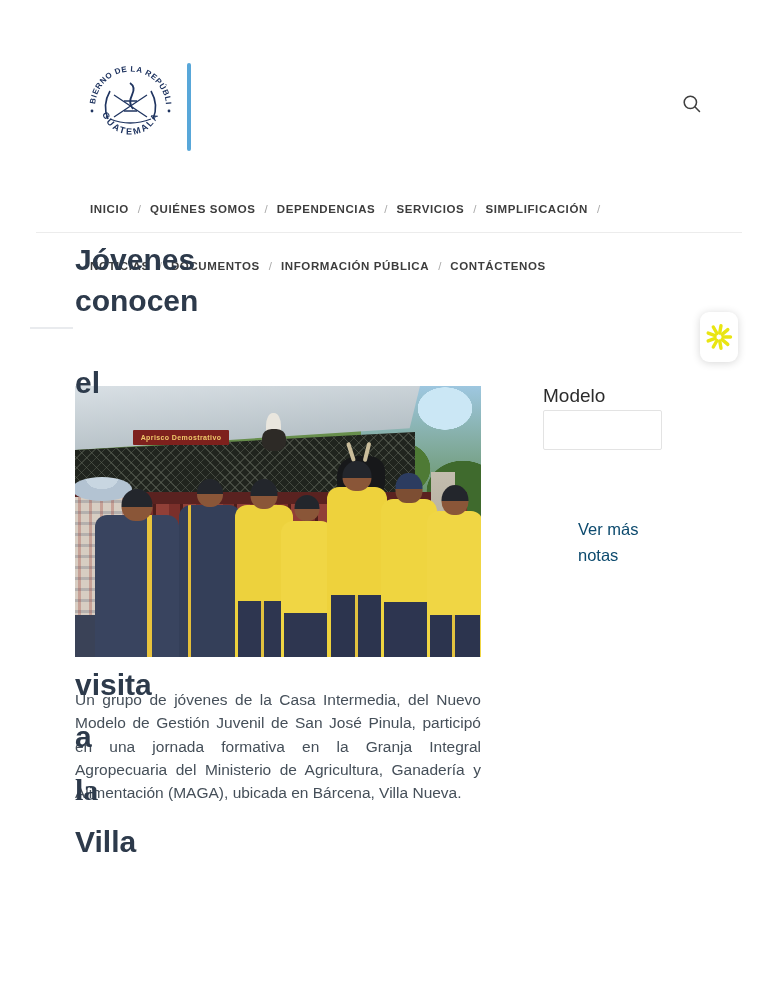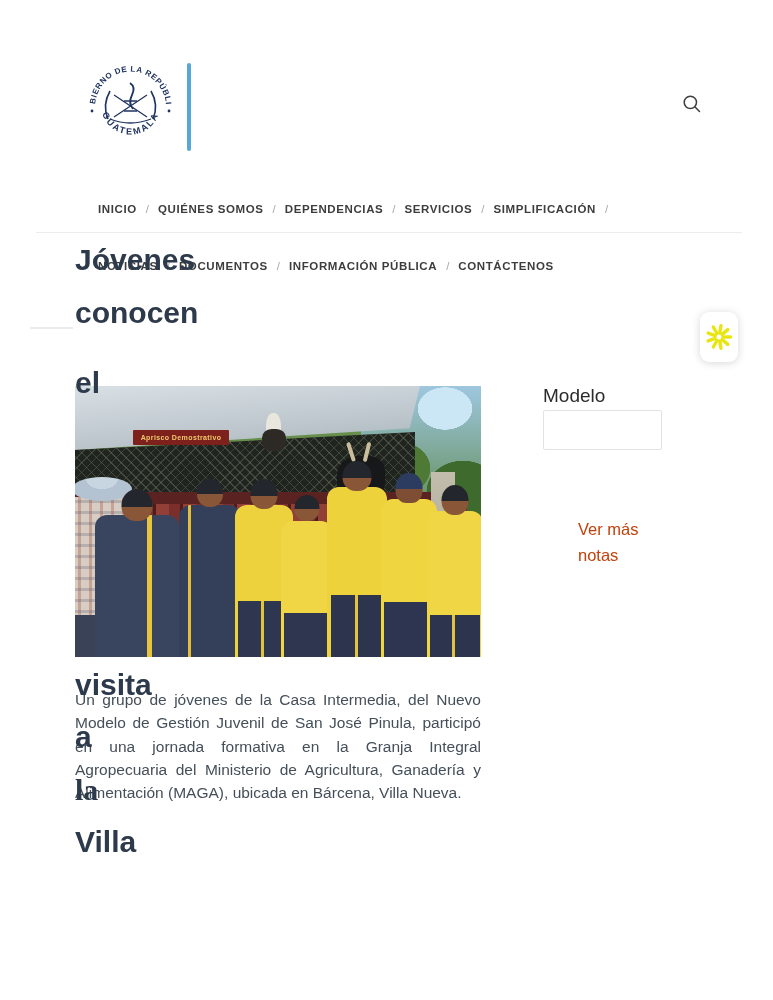--- a/index.html
+++ b/index.html
@@ -8,30 +8,30 @@
 
   
   .seal{position:absolute;left:84px;top:59px;width:93px;height:93px;}
   .logo-bar{position:absolute;left:187px;top:63px;width:4px;height:88px;background:#58a7d9;border-radius:2px;}
   .logo-text{position:absolute;left:200px;top:64px;color:#1f3460;}
   .lt-light{font-size:21.5px;font-weight:400;line-height:21px;letter-spacing:.2px;}
   .lt-bold{font-size:21.5px;font-weight:700;line-height:20px;letter-spacing:.2px;}
   .search-btn{position:absolute;left:677px;top:90px;width:30px;height:30px;background:none;border:none;padding:0;cursor:pointer;}
 
   
-  .nav-row{position:absolute;left:98px;white-space:nowrap;z-index:1;}
+  .nav-row{position:absolute;left:90px;white-space:nowrap;z-index:1;}
   .nav-row1{top:199px;}
   .nav-row2{top:256px;}
   .nav-item{font-size:11.5px;font-weight:700;letter-spacing:.6px;color:#3d3d3d;text-decoration:none;}
   .nav-sep{font-size:11.5px;font-weight:400;color:#a9a9a9;margin:0 9px;}
   .nav-border{position:absolute;left:36px;top:232px;width:706px;height:1px;background:#ececec;}
 
   
   .hw{position:absolute;left:75px;font-size:30px;font-weight:700;color:#2d3a4b;line-height:1;z-index:6;}
-  .hw1{top:245px;} .hw2{top:298px;} .hw3{top:368px;}
+  .hw1{top:245px;} .hw2{top:286px;} .hw3{top:368px;}
   .hw4{top:670px;} .hw5{top:722px;} .hw6{top:775px;font-family:Liberation Serif, serif;} .hw7{top:827px;}
   .faint-line{position:absolute;left:30px;top:327px;width:43px;height:2px;background:#e9ebee;}
 
   
   .photo{position:absolute;left:75px;top:386px;width:406px;height:271px;overflow:hidden;z-index:3;
          background:linear-gradient(#6f9b53,#46572f);}
   .ph-sky{position:absolute;right:0;top:0;width:120px;height:150px;
           background:radial-gradient(45px 35px at 70% 15%,#cbe7f5 0 60%,transparent 61%),
                      radial-gradient(55px 45px at 30% 55%,#4e7a35 0 60%,transparent 61%),
                      radial-gradient(60px 50px at 85% 70%,#3f6a2d 0 60%,transparent 61%),
@@ -94,21 +94,21 @@
 
   
   .body-text{position:absolute;left:75px;top:688px;width:406px;margin:0;
              font-size:15.5px;line-height:23.3px;color:#454f59;text-align:justify;z-index:2;}
 
   
   .sb-label{position:absolute;left:543px;top:385px;font-size:19px;color:#2b2b2b;}
   .sb-input{position:absolute;left:543px;top:410px;width:101px;height:38px;
             border:1px solid #e3e3e3;border-radius:2px;background:#fff;font-size:15px;padding:0 8px;}
   .sb-more{position:absolute;left:578px;top:516px;width:72px;
-           font-size:16.5px;line-height:26px;color:#c2410c;text-decoration:none;}
+           font-size:16.5px;line-height:26px;color:#0c4a6e;text-decoration:none;}
 
   
   .axs-btn{position:absolute;left:700px;top:312px;width:38px;height:50px;background:#fff;border:none;
            border-radius:9px;box-shadow:0 1px 8px rgba(0,0,0,.16);cursor:pointer;padding:0;
            display:flex;align-items:center;justify-content:center;z-index:7;}
 </style>
 </head>
 <body>
 
 <div class="page">

